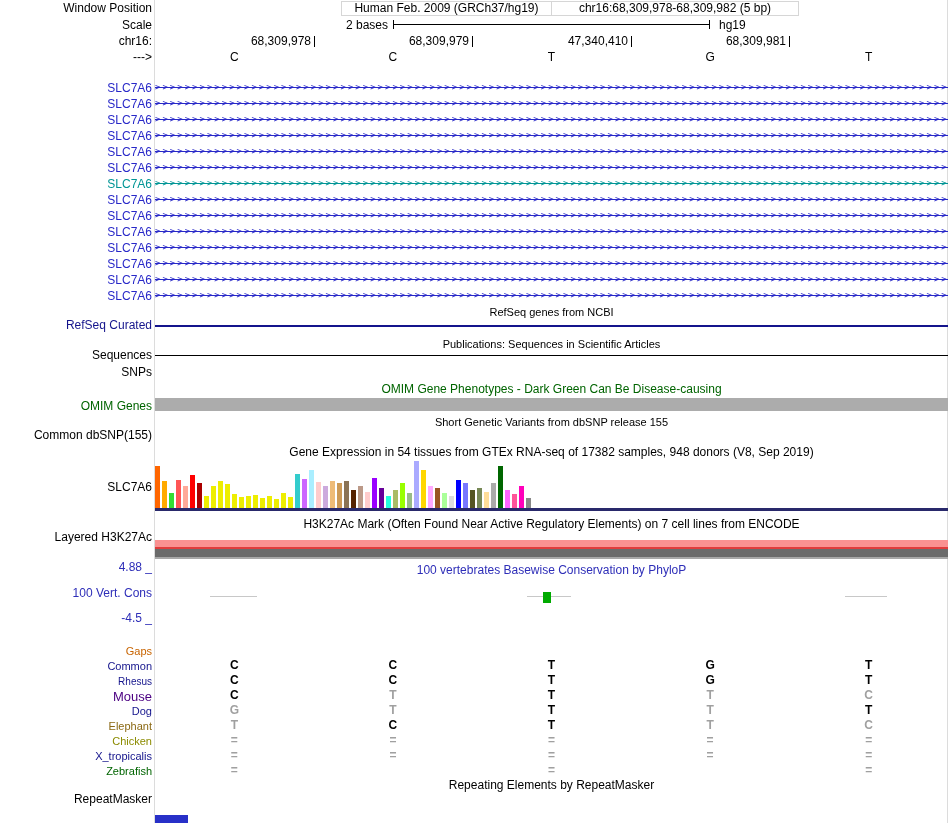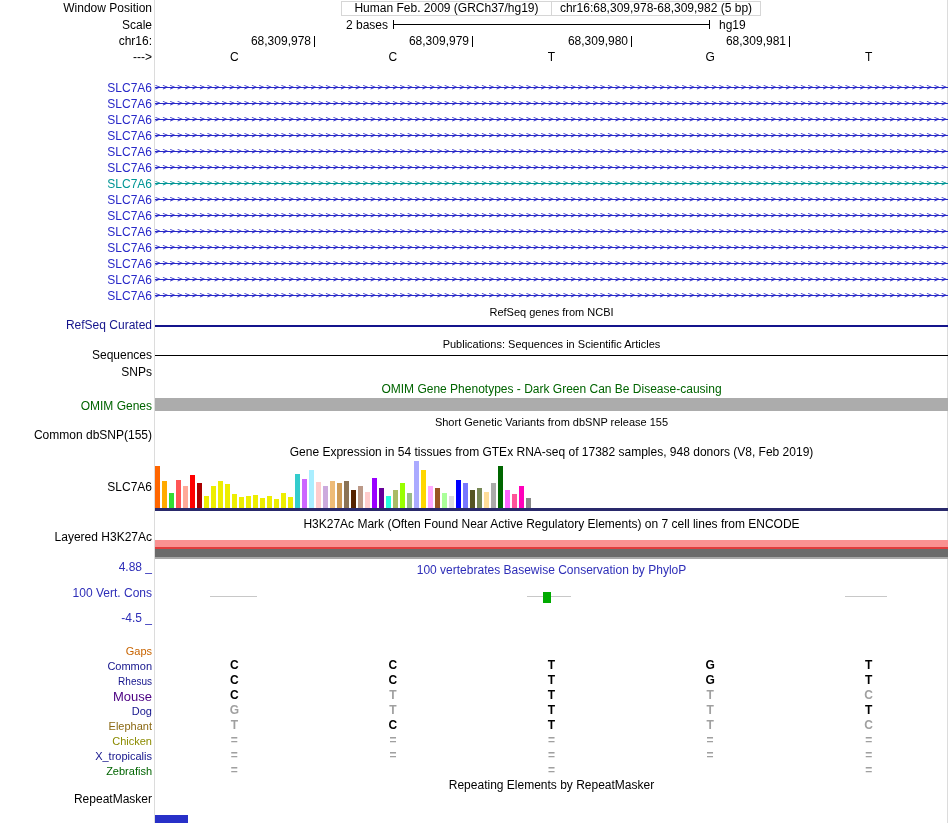--- a/index.html
+++ b/index.html
@@ -33,21 +33,21 @@
 </head>
 <body>
 
 <div id="app">
 
   <div style="left:154px;top:0;width:1px;height:823px;background:#DCDCDC"></div>
   <div style="left:947px;top:0;width:1px;height:823px;background:#DCDCDC"></div>
 
   <div class="label" style="top:2px">Window Position</div>
   <div class="hcell" style="left:341px;top:1px;width:211px">Human Feb. 2009 (GRCh37/hg19)</div>
-  <div class="hcell" style="left:551px;top:1px;width:210px">chr16:68,309,978-68,309,982 (5 bp)</div>
+  <div class="hcell" style="left:551px;top:1px;width:248px">chr16:68,309,978-68,309,982 (5 bp)</div>
 
   <div class="label" style="top:19px">Scale</div>
   <div class="rnum" style="right:562px;top:19px">2 bases</div>
   <div class="scalebar" style="left:393px;top:20px;width:317px;height:9px"></div>
   <div style="left:719px;top:19px;line-height:13px">hg19</div>
 
   <div class="label" style="top:35px">chr16:</div>
 
   <div class="label" style="top:51px">---&gt;</div>
 
@@ -62,42 +62,42 @@
 
   <div class="label" style="top:366px">SNPs</div>
 
   <div class="title green" style="top:382px">OMIM Gene Phenotypes - Dark Green Can Be Disease-causing</div>
   <div class="label green" style="top:400px">OMIM Genes</div>
   <div style="left:155px;top:398px;width:793px;height:13px;background:#ACACAC"></div>
 
   <div class="title t11" style="top:415px">Short Genetic Variants from dbSNP release 155</div>
   <div class="label" style="top:429px">Common dbSNP(155)</div>
 
-  <div class="title" style="top:445px">Gene Expression in 54 tissues from GTEx RNA-seq of 17382 samples, 948 donors (V8, Feb 2019)</div>
+  <div class="title" style="top:445px">Gene Expression in 54 tissues from GTEx RNA-seq of 17382 samples, 948 donors (V8, Sep 2019)</div>
   <div class="label" style="top:481px">SLC7A6</div>
   <div style="left:155px;top:508px;width:793px;height:3px;background:#29296B"></div>
 
   <div class="title" style="top:517px">H3K27Ac Mark (Often Found Near Active Regulatory Elements) on 7 cell lines from ENCODE</div>
   <div class="label" style="top:531px">Layered H3K27Ac</div>
 
   <div class="label blue" style="top:561px">4.88 _</div>
   <div class="title blue" style="top:563px">100 vertebrates Basewise Conservation by PhyloP</div>
   <div class="label blue" style="top:587px">100 Vert. Cons</div>
   <div class="label blue" style="top:612px">-4.5 _</div>
 
 
   <div class="title" style="top:778px">Repeating Elements by RepeatMasker</div>
   <div class="label" style="top:793px">RepeatMasker</div>
   <div style="left:155px;top:815px;width:33px;height:8px;background:#2830C8"></div>
 
 <div class="rnum" style="right: 639px; top: 35px;">68,309,978</div>
     <div style="left: 314px; top: 36px; width: 1px; height: 11px; background: rgb(0, 0, 0);"></div>
     <div class="rnum" style="right: 481px; top: 35px;">68,309,979</div>
     <div style="left: 472px; top: 36px; width: 1px; height: 11px; background: rgb(0, 0, 0);"></div>
-    <div class="rnum" style="right: 322px; top: 35px;">68,309,980</div>
+    <div class="rnum" style="right: 322px; top: 35px;">47,340,410</div>
     <div style="left: 631px; top: 36px; width: 1px; height: 11px; background: rgb(0, 0, 0);"></div>
     <div class="rnum" style="right: 164px; top: 35px;">68,309,981</div>
     <div style="left: 789px; top: 36px; width: 1px; height: 11px; background: rgb(0, 0, 0);"></div>
     <div class="base" style="left: 222.3px; top: 51px; width: 24px;">C</div>
     <div class="base" style="left: 380.9px; top: 51px; width: 24px;">C</div>
     <div class="base" style="left: 539.5px; top: 51px; width: 24px;">T</div>
     <div class="base" style="left: 698.1px; top: 51px; width: 24px;">G</div>
     <div class="base" style="left: 856.7px; top: 51px; width: 24px;">T</div>
     <div class="label" style="top: 82px; color: rgb(40, 40, 200);">SLC7A6</div>
     <div class="introns" style="left: 155px; top: 80px; width: 793px; color: rgb(40, 40, 200);">&gt;&gt;&gt;&gt;&gt;&gt;&gt;&gt;&gt;&gt;&gt;&gt;&gt;&gt;&gt;&gt;&gt;&gt;&gt;&gt;&gt;&gt;&gt;&gt;&gt;&gt;&gt;&gt;&gt;&gt;&gt;&gt;&gt;&gt;&gt;&gt;&gt;&gt;&gt;&gt;&gt;&gt;&gt;&gt;&gt;&gt;&gt;&gt;&gt;&gt;&gt;&gt;&gt;&gt;&gt;&gt;&gt;&gt;&gt;&gt;&gt;&gt;&gt;&gt;&gt;&gt;&gt;&gt;&gt;&gt;&gt;&gt;&gt;&gt;&gt;&gt;&gt;&gt;&gt;&gt;&gt;&gt;&gt;&gt;&gt;&gt;&gt;&gt;&gt;&gt;&gt;&gt;&gt;&gt;&gt;&gt;&gt;&gt;&gt;&gt;&gt;&gt;&gt;&gt;&gt;&gt;&gt;&gt;&gt;&gt;&gt;&gt;&gt;&gt;&gt;&gt;&gt;&gt;&gt;&gt;&gt;&gt;&gt;&gt;&gt;&gt;&gt;&gt;&gt;&gt;</div>

